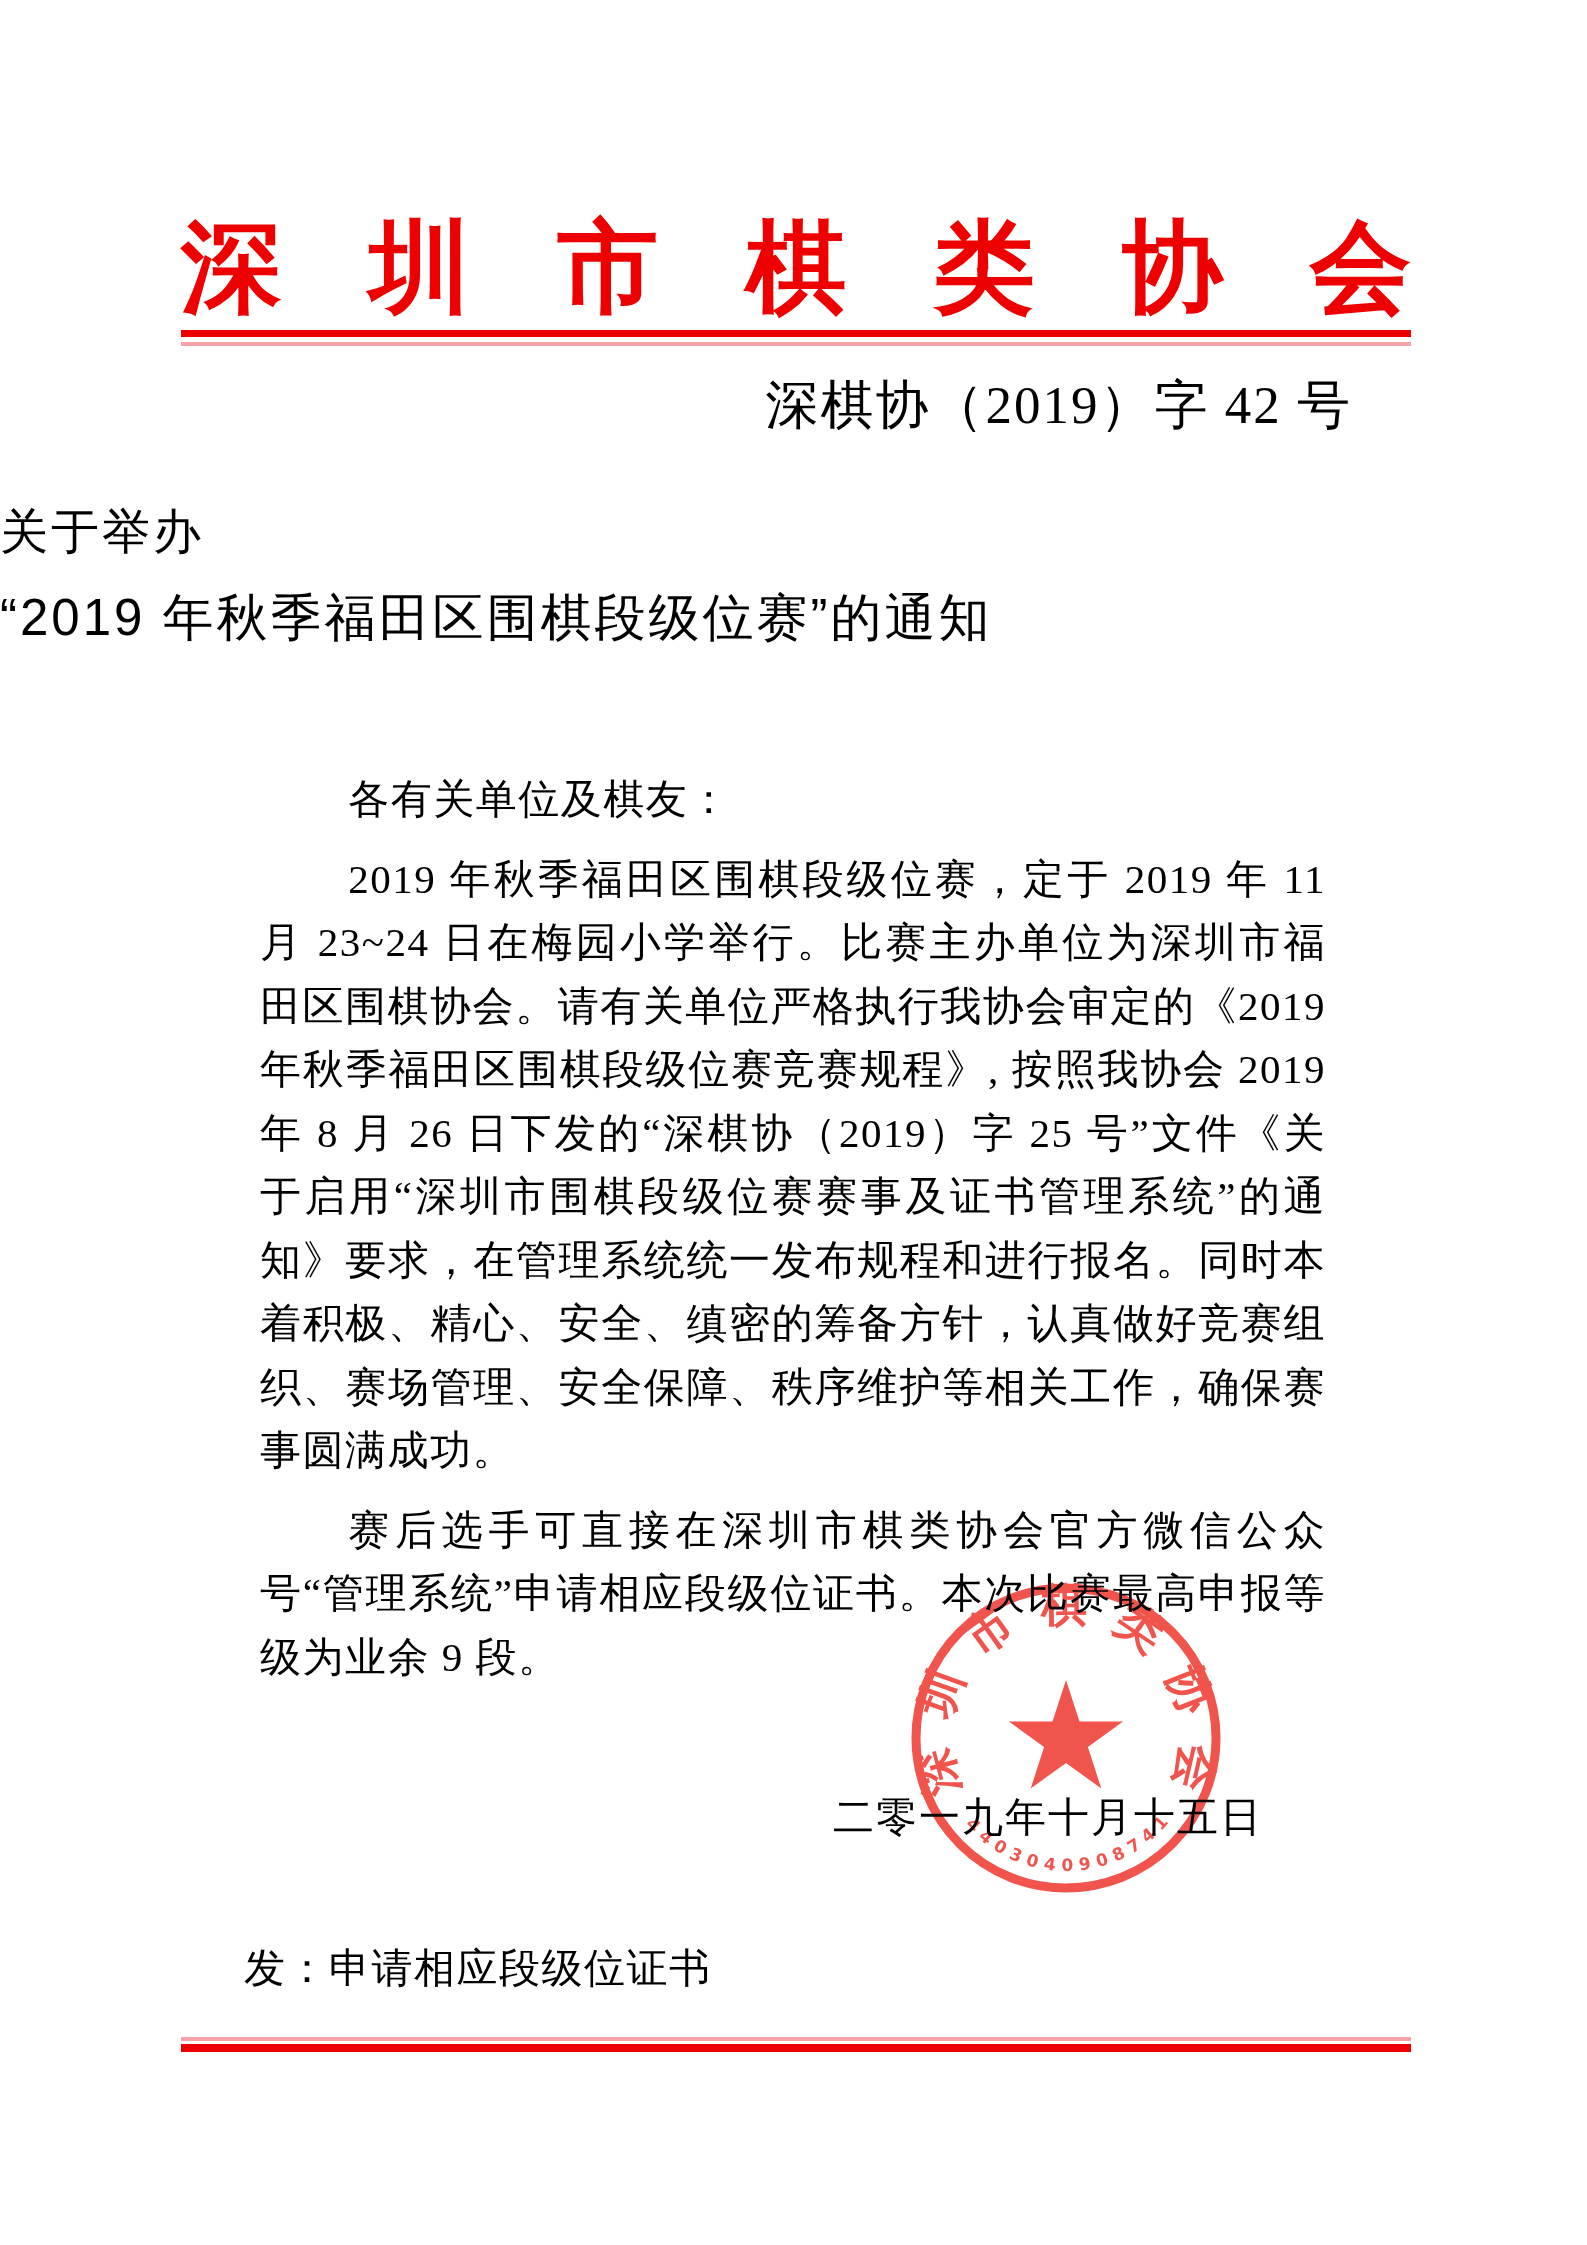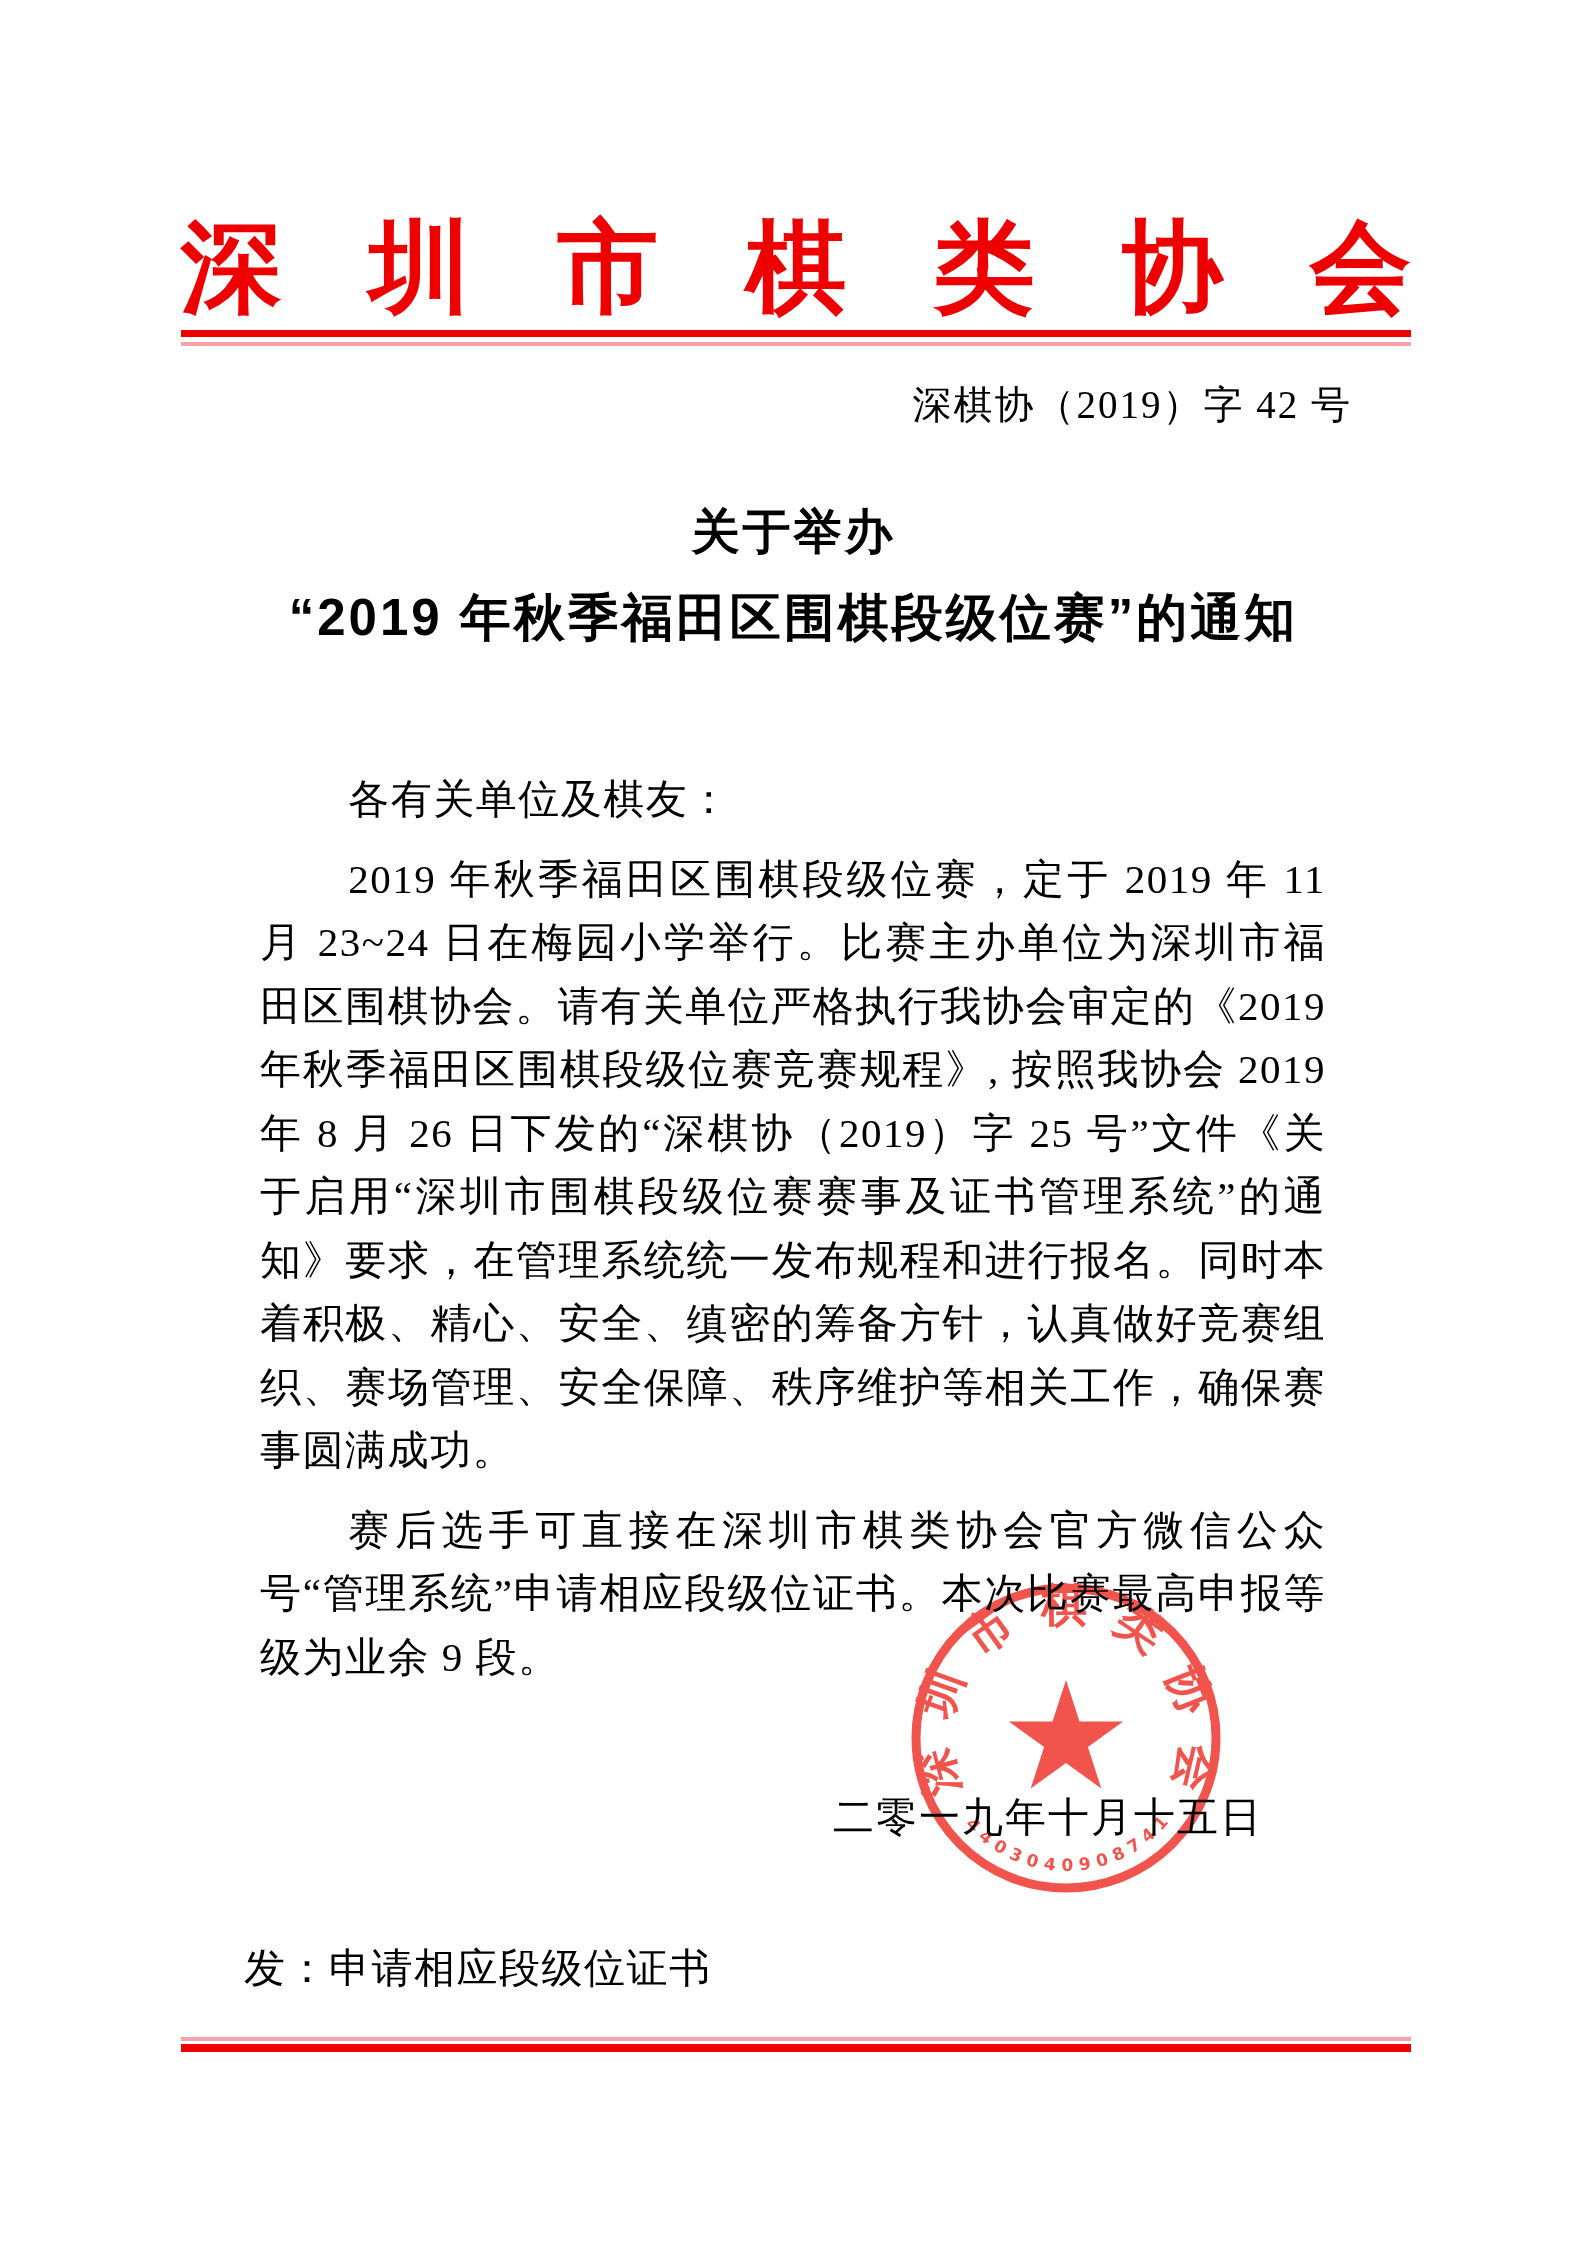--- a/index.html
+++ b/index.html
@@ -29,28 +29,27 @@
     font-family:"Liberation Serif","DejaVu Serif",serif;
   }
   .rule{position:absolute;left:181px;width:1230px;}
   .rule-red-top{top:330px;height:7px;background:var(--header_red);}
   .rule-pink-top{top:342px;height:4px;background:var(--rule_pink);}
   .rule-pink-bottom{top:2037px;height:4px;background:var(--rule_pink);}
   .rule-red-bottom{top:2044px;height:8px;background:var(--header_red);}
   .doc-number{
     position:absolute;
     right:235px;top:383px;
-    font-size:39px;line-height:44px;
+    font-size:53px;line-height:44px;
     letter-spacing:2px;
   }
   .title-1,.title-2{
     position:absolute;left:0;width:100%;
-    text-align:center;
     font-family:"Liberation Sans","DejaVu Sans",sans-serif;
-    font-weight:bold;
+    font-weight:normal;
     letter-spacing:3px;
   }
   .title-1{top:506px;font-size:48px;line-height:52px;}
   .title-2{top:588px;font-size:51px;line-height:60px;}
   .body-block{
     position:absolute;
     left:244px;top:752px;width:1098px;
     font-size:41px;line-height:63.5px;
     letter-spacing:1.5px;
     z-index:1;

